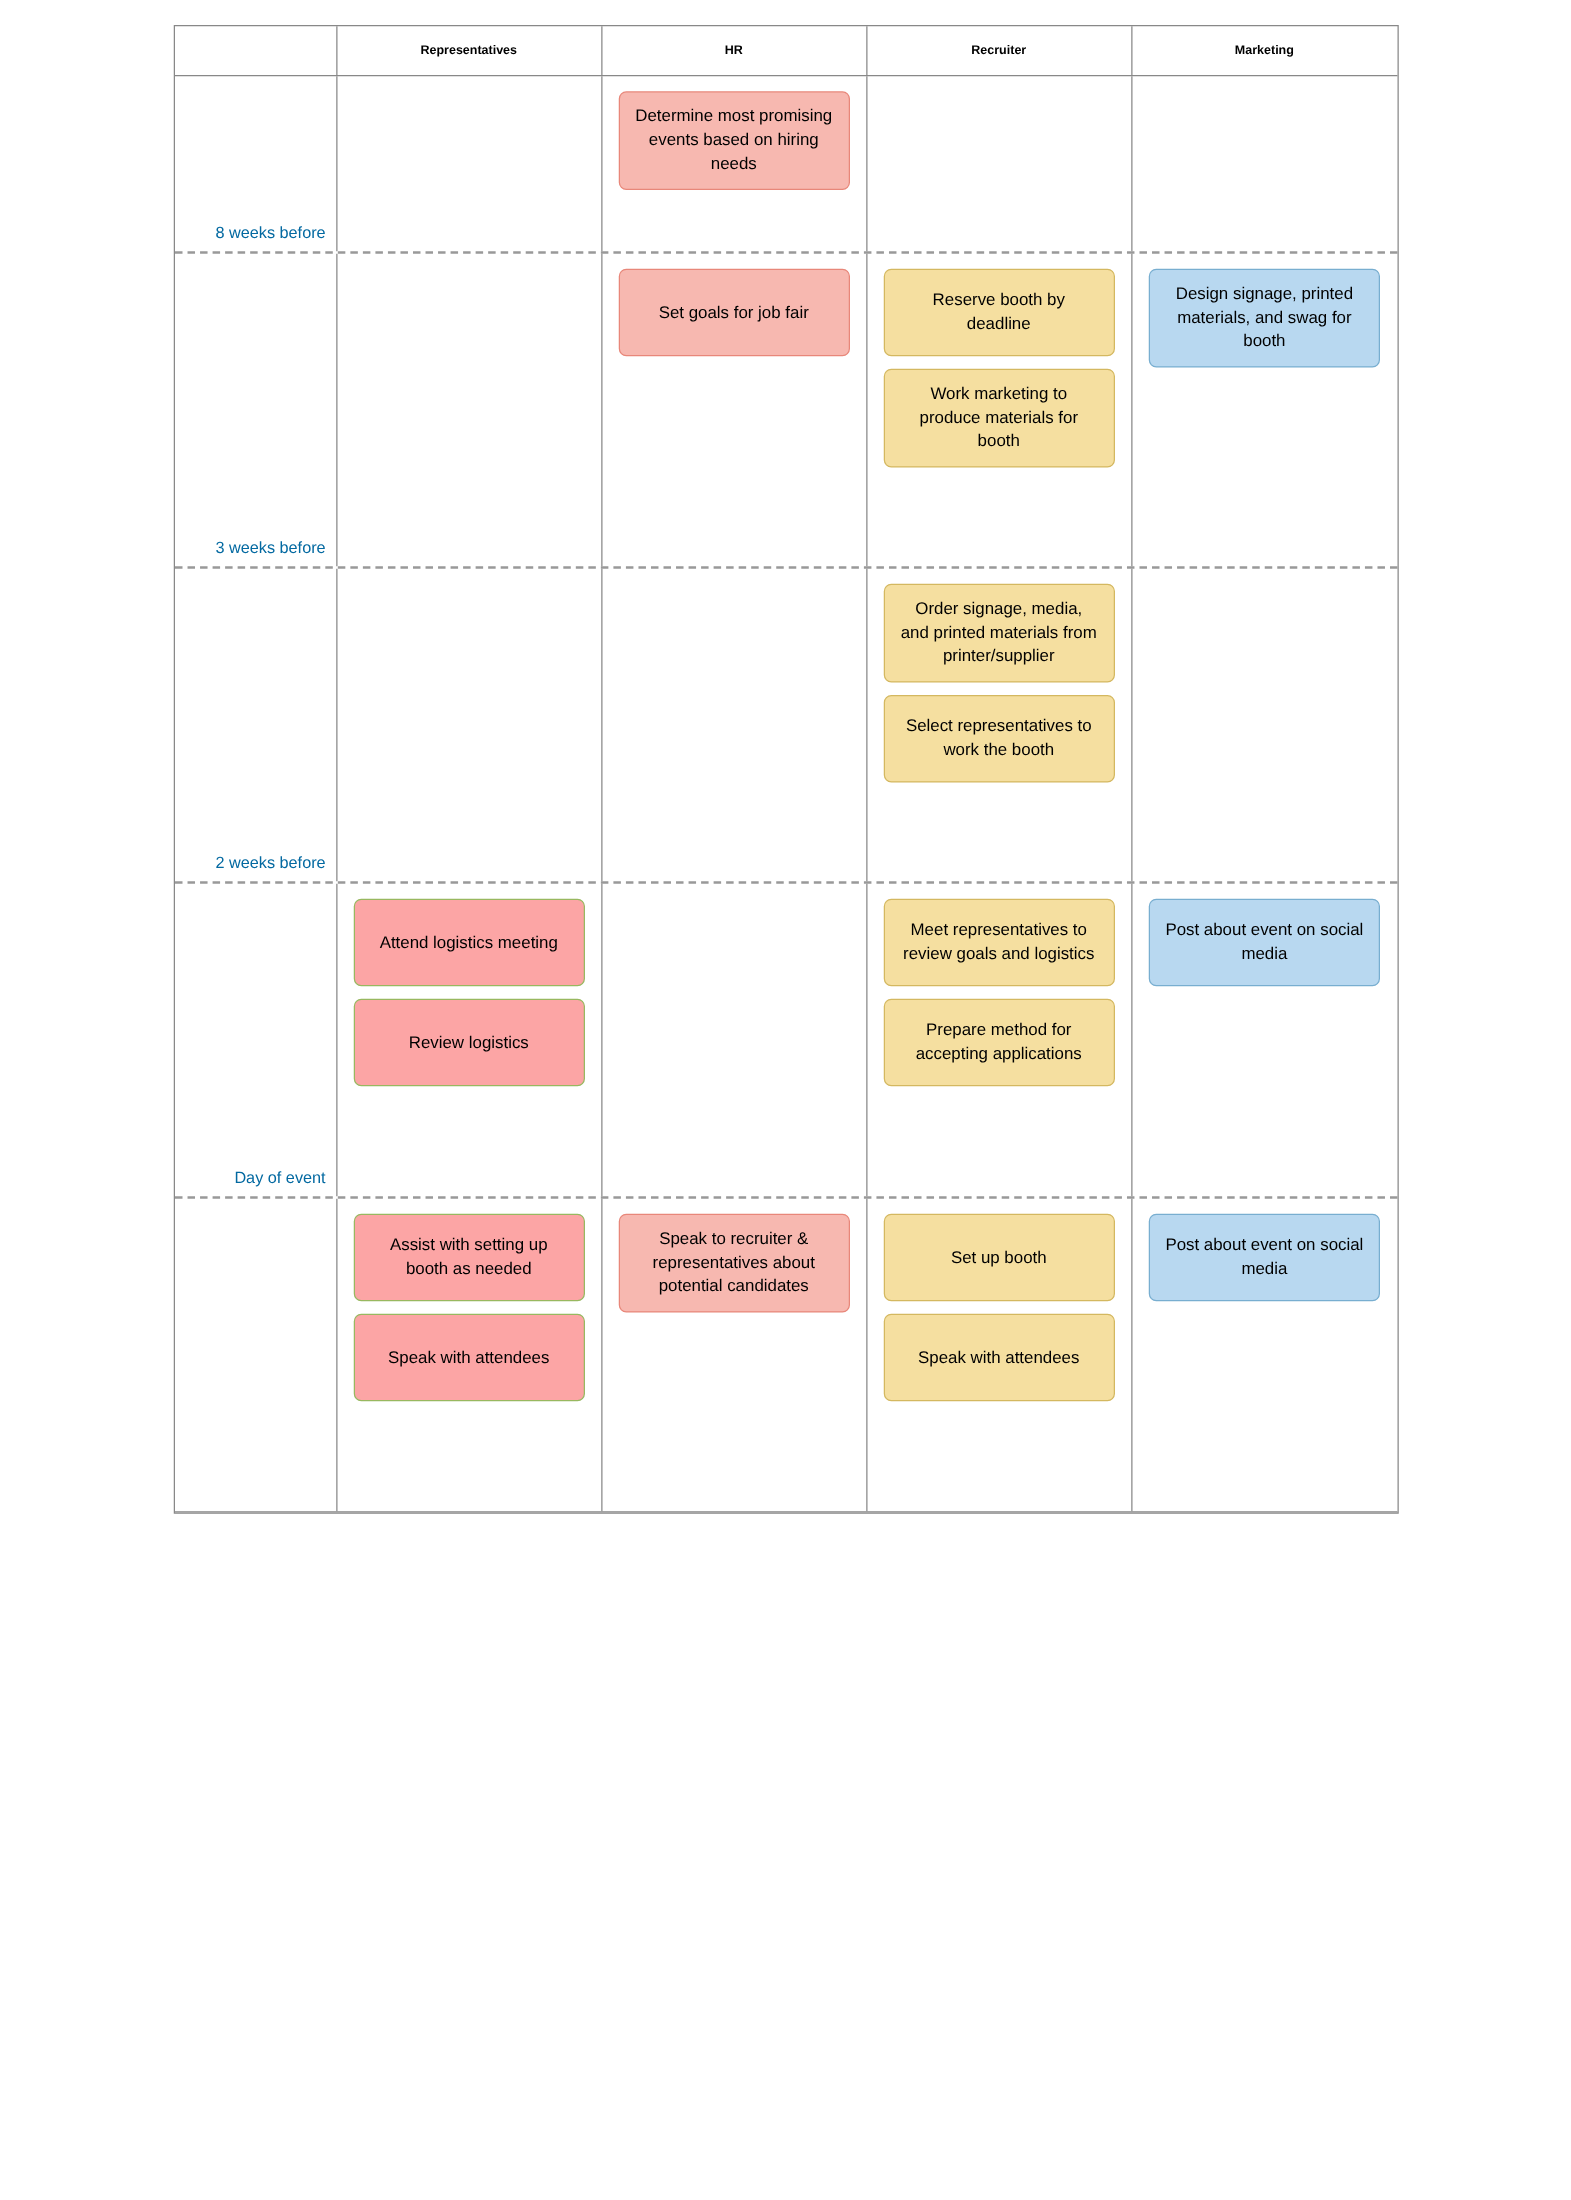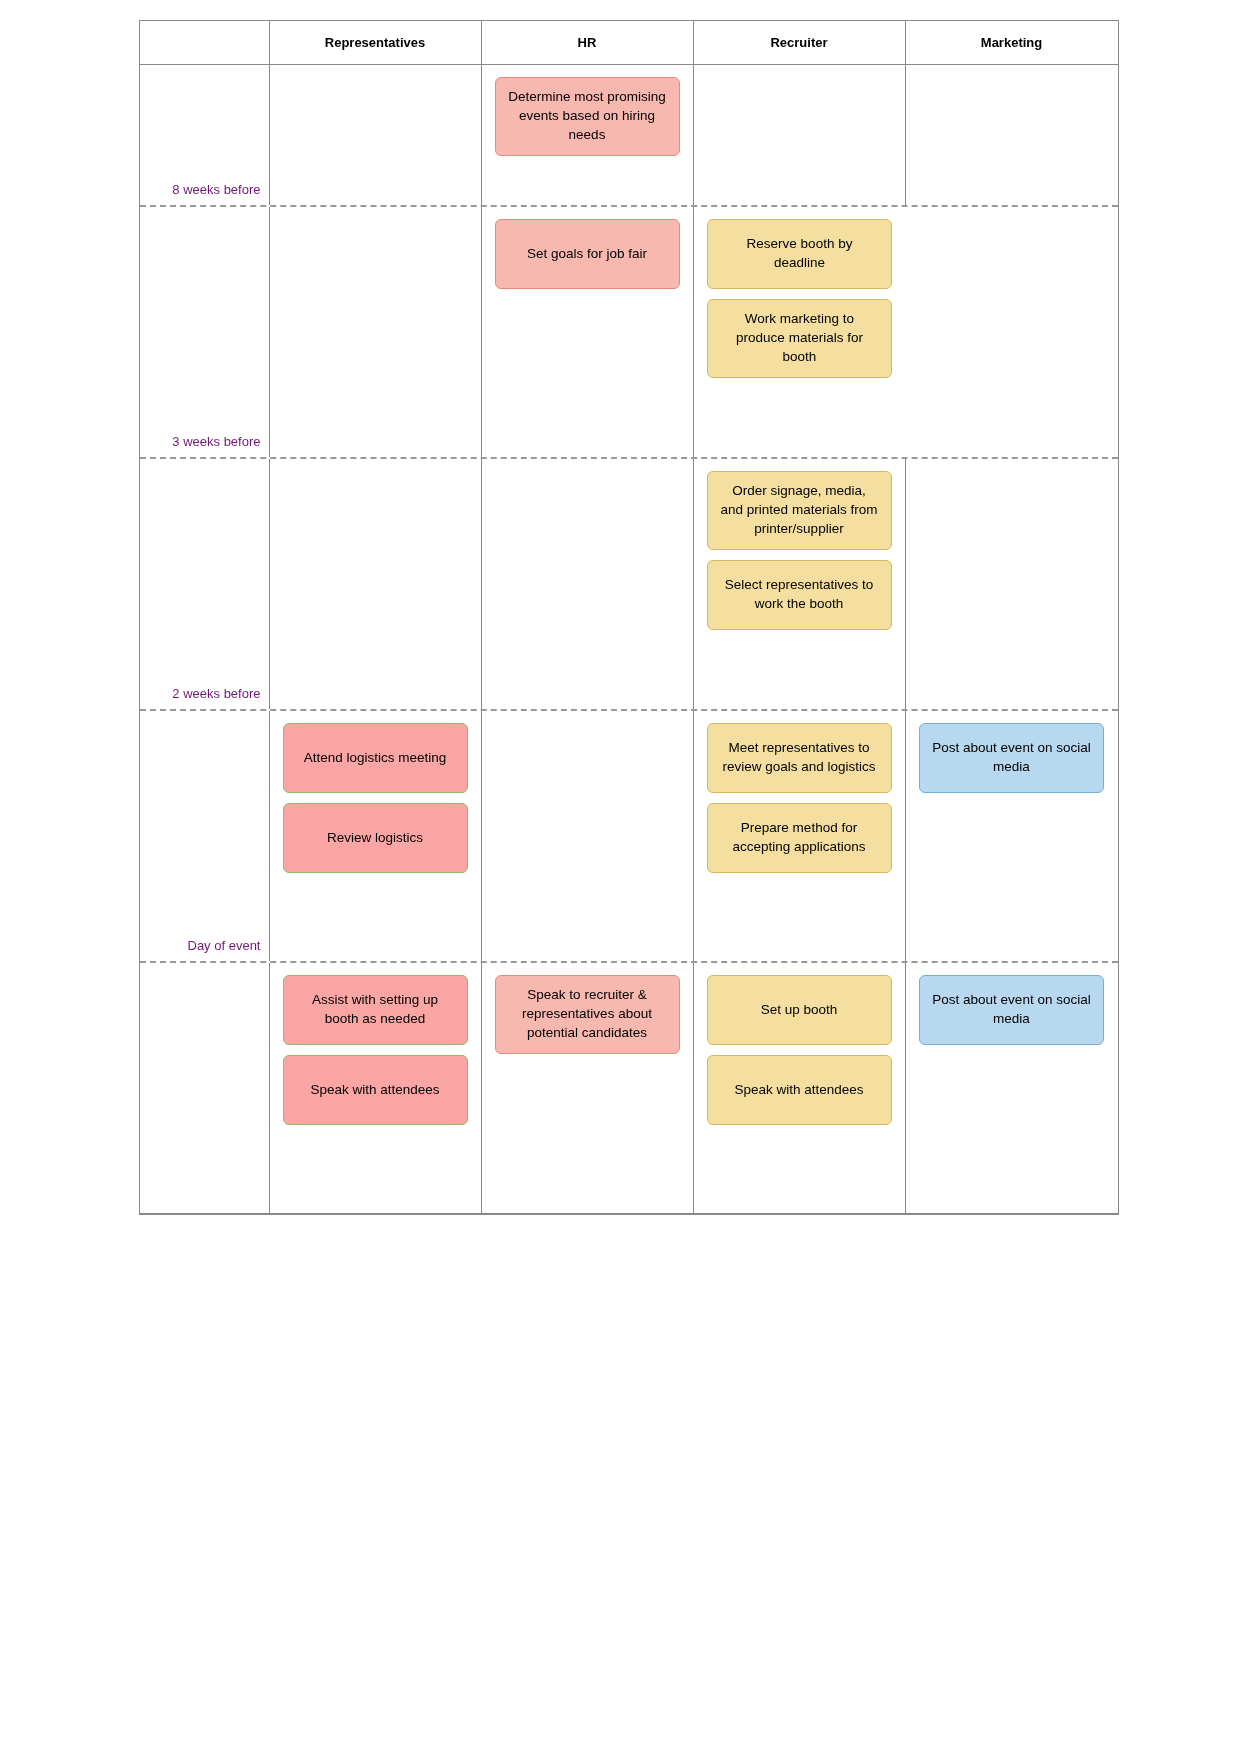--- a/index.html
+++ b/index.html
@@ -21,21 +21,21 @@
     .header-row {
       display: grid;
       grid-template-columns: 130px 1fr 1fr 1fr 1fr;
       border-bottom: 1.5px solid #888;
     }
 
     .header-cell {
       padding: 14px 8px;
       text-align: center;
       font-weight: bold;
-      font-size: 13px;
+      font-size: 10px;
       border-right: 1.5px solid #888;
     }
     .header-cell:first-child {
       border-right: 1.5px solid #888;
     }
     .header-cell:last-child {
       border-right: none;
     }
 
     .section {
@@ -56,21 +56,21 @@
     }
 
     .time-label {
       position: absolute;
       bottom: 8px;
       left: 0;
       right: 0;
       text-align: right;
       padding-right: 8px;
       font-size: 13px;
-      color: #701a75;
+      color: #0369a1;
       white-space: nowrap;
     }
 
     .col-cell {
       border-right: 1.5px solid #888;
       padding: 12px 8px;
       display: flex;
       flex-direction: column;
       align-items: center;
       gap: 10px;
@@ -163,20 +163,25 @@
     <div class="task-card card-pink">Set goals for job fair</div>
 
     </div>
     <div class="col-cell" style="min-height:250px;">
 
     <div class="task-card card-yellow">Reserve booth by deadline</div>
 
     <div class="task-card card-yellow">Work marketing to produce materials for booth</div>
 
     </div>
+    <div class="col-cell" style="min-height:250px; border-right: none;">
+
+    <div class="task-card card-blue">Design signage, printed materials, and swag for booth</div>
+
+    </div>
   </div>
       <div class="section section-dashed">
     <div class="time-label-cell" style="min-height:250px; border-right: 1.5px solid #888;">
       <span class="time-label">2 weeks before</span>
     </div>
     <div class="col-cell" style="min-height:250px;">
       
     </div>
     <div class="col-cell" style="min-height:250px;">
       

